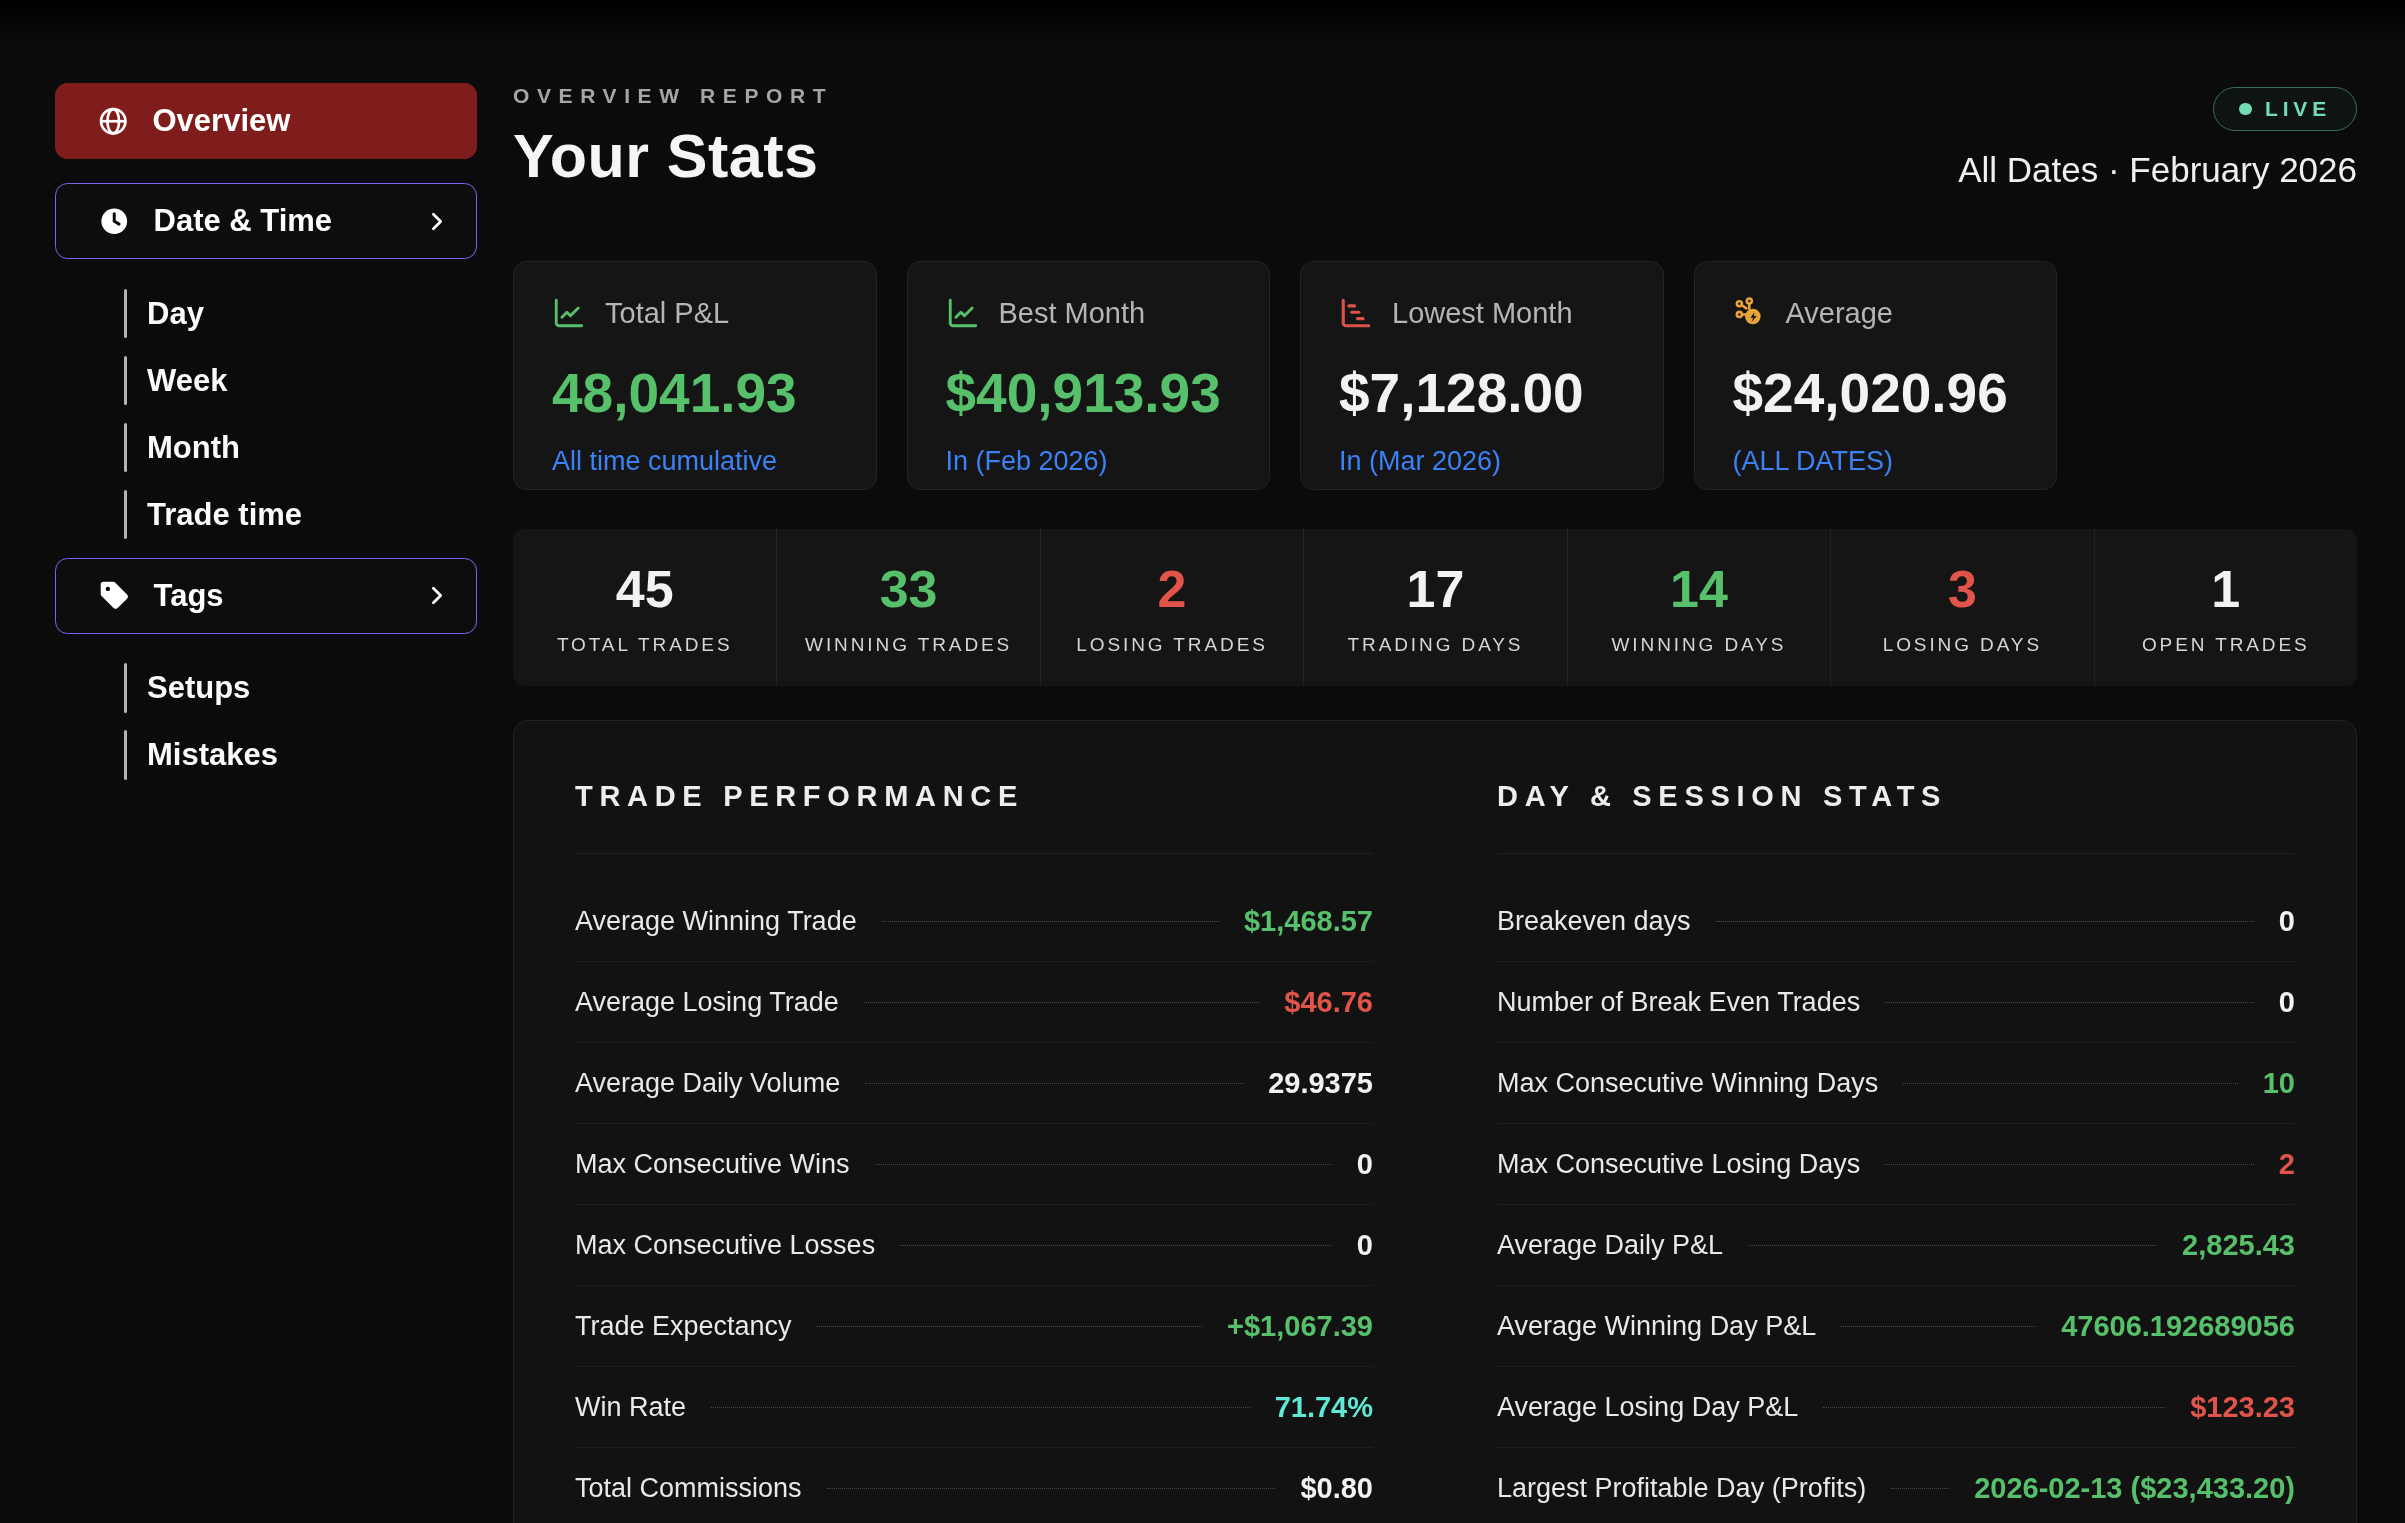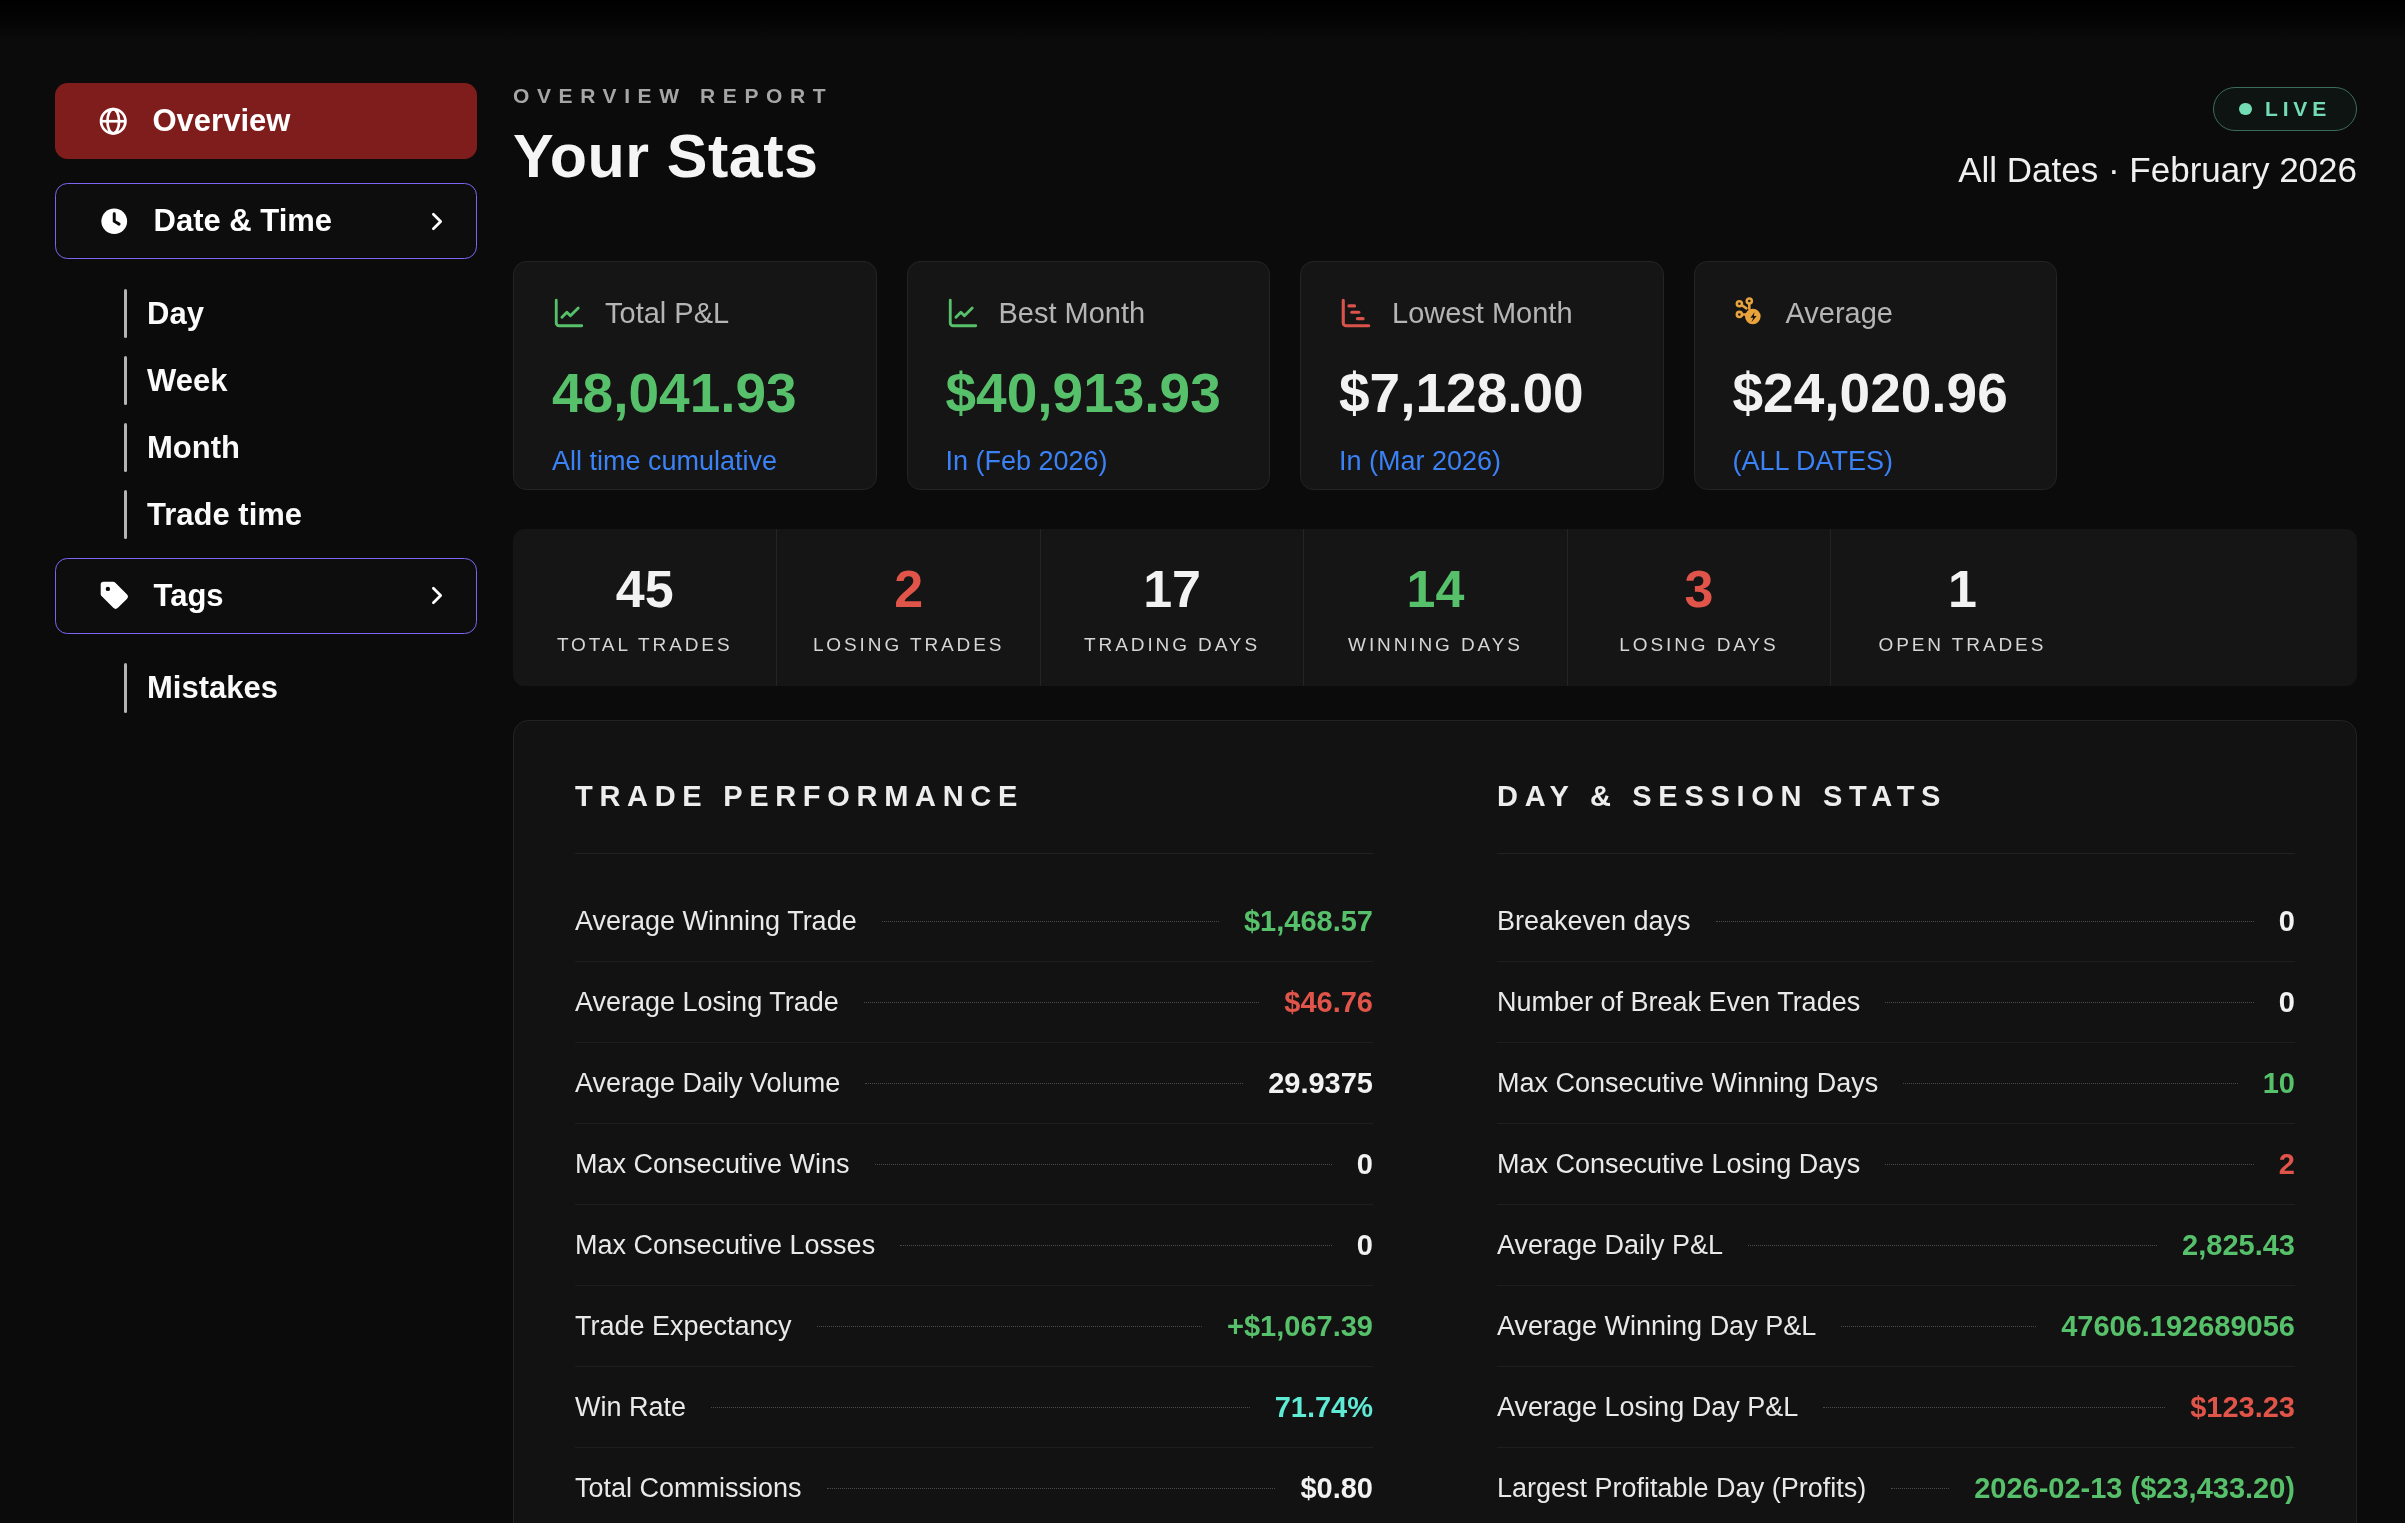--- a/index.html
+++ b/index.html
@@ -166,20 +166,23 @@
       <path fill="#ffffff" d="M12.6 2.6A2 2 0 0 0 11.2 2H4a2 2 0 0 0-2 2v7.2a2 2 0 0 0 .6 1.4l8.7 8.7a2.4 2.4 0 0 0 3.4 0l6.6-6.6a2.4 2.4 0 0 0 0-3.4z"></path>
       <circle cx="7.3" cy="7.3" r="1.6" fill="#0b0b0b"></circle>
     </svg>
     <span class="lbl">Tags</span>
     <svg class="chev" viewBox="0 0 24 24" fill="none" stroke="#ffffff" stroke-width="2.6" stroke-linecap="round" stroke-linejoin="round">
       <polyline points="9 5 16 12 9 19"></polyline>
     </svg>
   </div>
 
   <div class="tree">
+    <div class="tree-item">
+      <span class="lbl">Setups</span>
+    </div>
     <div class="tree-item">
       <span class="lbl">Mistakes</span>
     </div>
   </div>
 </nav>
 
 <header class="main">
   <div class="report-label">OVERVIEW REPORT</div>
   <h1 class="page-title">Your Stats</h1>
 </header>
@@ -250,20 +253,24 @@
     <div class="card-sub">(ALL DATES)</div>
   </div>
 </section>
 
 <section class="counters">
   <div class="counter">
     <div class="counter-value white">45</div>
     <div class="counter-label">TOTAL TRADES</div>
   </div>
   <div class="counter">
+    <div class="counter-value green">33</div>
+    <div class="counter-label">WINNING TRADES</div>
+  </div>
+  <div class="counter">
     <div class="counter-value red">2</div>
     <div class="counter-label">LOSING TRADES</div>
   </div>
   <div class="counter">
     <div class="counter-value white">17</div>
     <div class="counter-label">TRADING DAYS</div>
   </div>
   <div class="counter">
     <div class="counter-value green">14</div>
     <div class="counter-label">WINNING DAYS</div>

